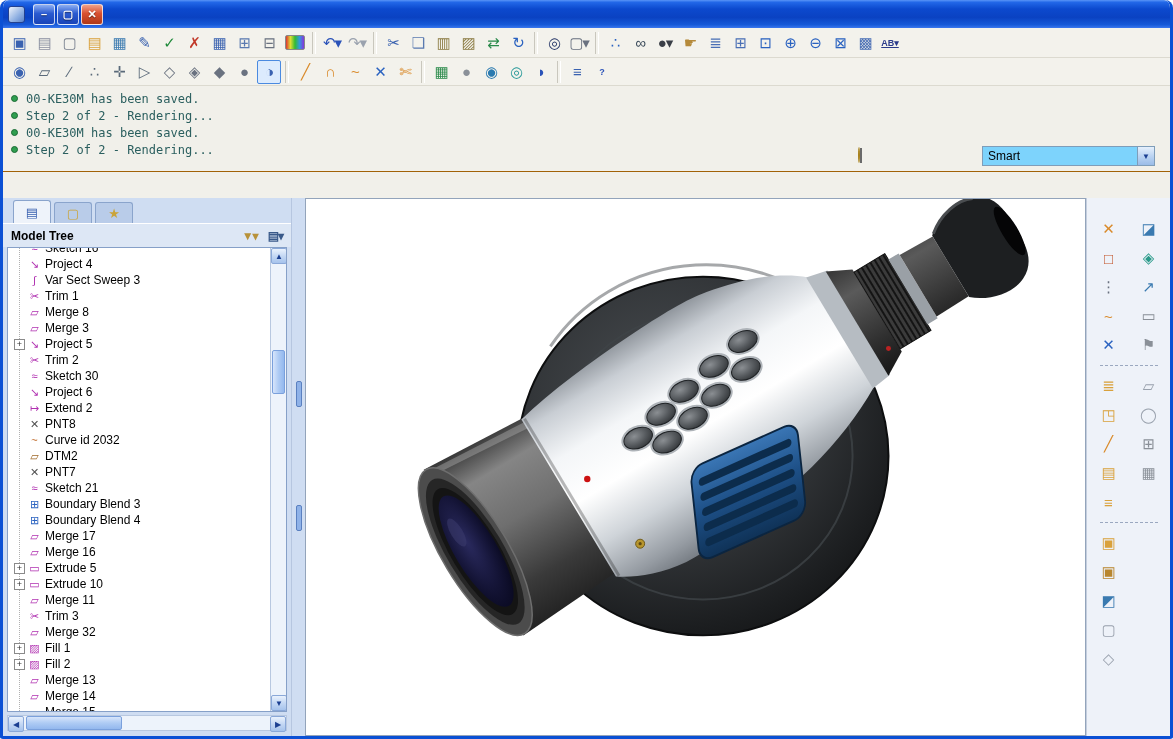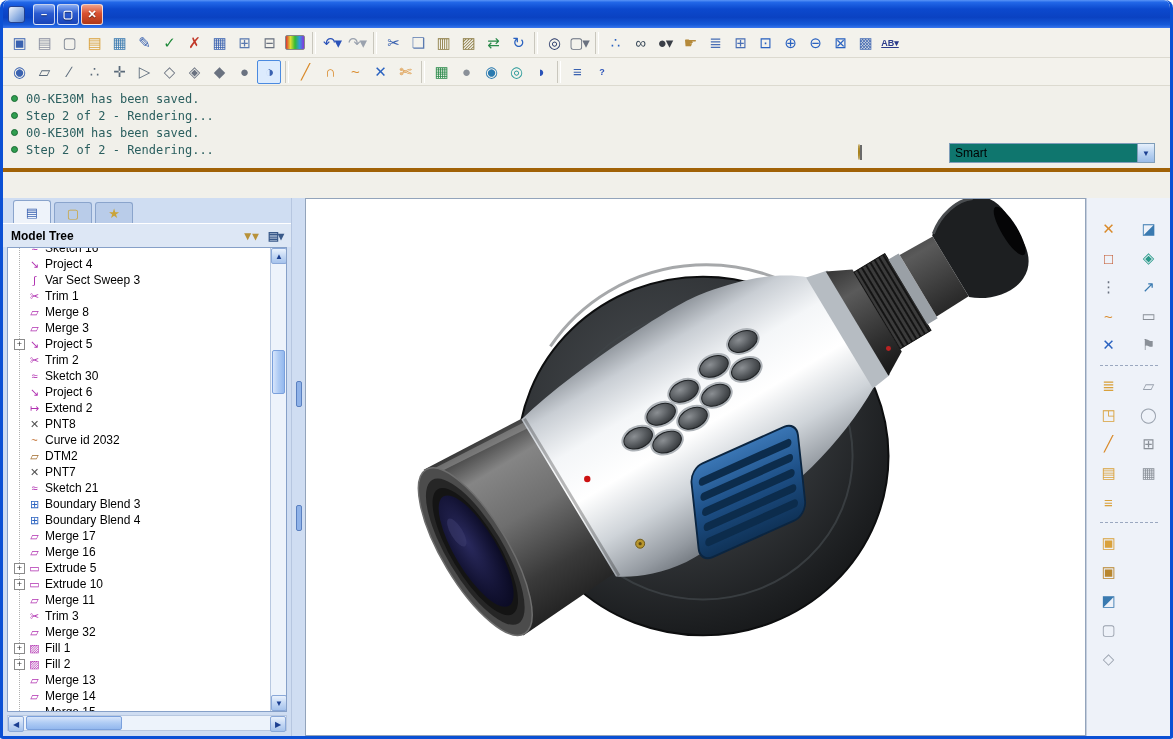--- a/index.html
+++ b/index.html
@@ -18,27 +18,27 @@
 .menu-item.active{border:1px solid #9aa6b8;background:#fbfbf8;padding:2px 8px;border-radius:2px}
 
 .toolbar{display:flex;align-items:center;background:#f3f2ec;border-bottom:1px solid #dcdad0;padding:2px 4px;gap:1px}
 .tb-top{height:30px}.tb-second{height:28px}
 .tbico{width:24px;height:24px;display:flex;align-items:center;justify-content:center;font-size:15px;letter-spacing:-1px;border:1px solid transparent;border-radius:2px;cursor:default}
 .tbico.txt{font-size:9px;font-weight:bold;letter-spacing:0}
 .tbico.active{border:1px solid #4a8ae0;background:#dcebfd}
 .tbico.rainbow{background:linear-gradient(90deg,#d33 0%,#dd3 25%,#3b3 50%,#39d 75%,#83d 100%);border:1px solid #888;width:20px;height:15px;margin:0 3px}
 .tbsep{width:4px;height:22px;border-left:1px solid #c9c7bd;border-right:1px solid #fff;margin:0 3px}
 
-.msgarea{position:relative;height:86px;background:#f1f0ea;border-bottom:4px solid #a16207;padding:4px 0 16px 8px}
+.msgarea{position:relative;height:86px;background:#f1f0ea;border-bottom:1px solid #a16207;padding:4px 0 16px 8px}
 .msgline{display:flex;align-items:center;height:17px;font-family:"DejaVu Sans Mono",monospace;font-size:12px;color:#2b5f5f;white-space:nowrap}
 .msgdot{width:7px;height:7px;border-radius:50%;background:#2f9e4f;border:1px solid #1a6a34;margin-right:8px;flex:none}
 .bulb{position:absolute;right:300px;bottom:7px;width:12px;height:16px}
 .bulb .glass{width:12px;height:12px;border-radius:50%;background:radial-gradient(circle at 40% 35%,#fff3b0,#ffd34d 60%,#d9a92a);border:1px solid #a8821e}
 .bulb .base{width:6px;height:4px;margin:0 auto;background:#9a9a9a;border:1px solid #6a6a6a;border-top:none}
-.smartcombo{position:absolute;right:15px;bottom:5px;width:206px;height:20px;background:#0f766e;border:1px solid #7f9db9;display:flex;align-items:center;padding-left:5px;font-size:12px;color:#000}
+.smartcombo{position:absolute;right:15px;bottom:5px;width:173px;height:20px;background:#7dd3fc;border:1px solid #7f9db9;display:flex;align-items:center;padding-left:5px;font-size:12px;color:#000}
 .combo-btn{margin-left:auto;width:17px;height:18px;background:linear-gradient(180deg,#e6f0fc,#bcd4f2 50%,#9abce8);border-left:1px solid #7f9db9;display:flex;align-items:center;justify-content:center;font-size:8px;color:#1b3f91}
 
 .main{position:absolute;top:198px;bottom:0;left:0;right:0;display:flex}
 .leftpanel{width:288px;background:#cfddf2;display:flex;flex-direction:column}
 .tabs{height:25px;display:flex;align-items:flex-end;padding-left:10px;gap:3px}
 .tab{width:38px;height:21px;border:1px solid #8aa4cc;border-bottom:none;border-radius:3px 3px 0 0;background:#b9cce9;display:flex;align-items:center;justify-content:center;font-size:13px;cursor:default}
 .tab.active{background:#eef3fa;height:23px}
 .treeheader{height:24px;display:flex;align-items:center;padding:0 8px;font-size:12px;font-weight:bold;color:#000;background:#dde7f5;border-top:1px solid #fff}
 .hdricons{margin-left:auto;display:flex;gap:10px;font-size:12px}
 .hdrico{letter-spacing:-1px;cursor:default}

